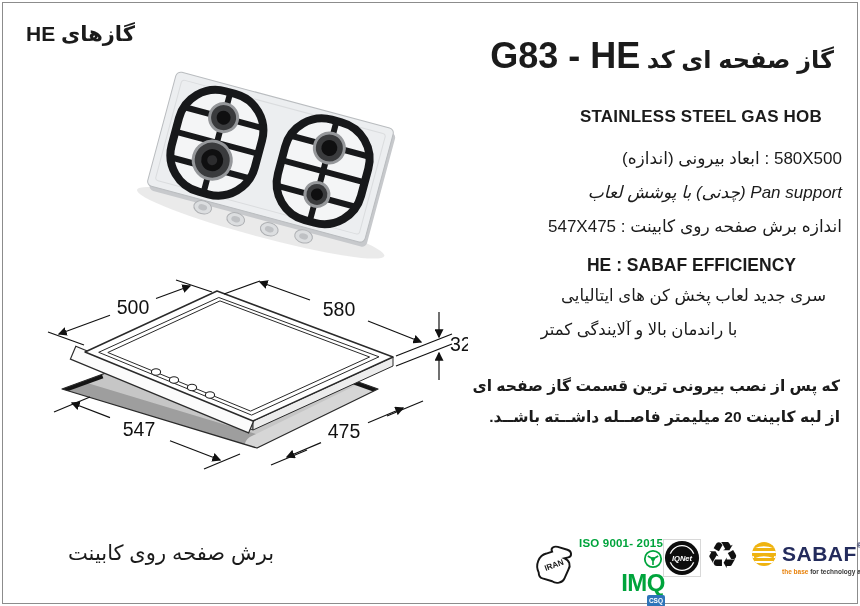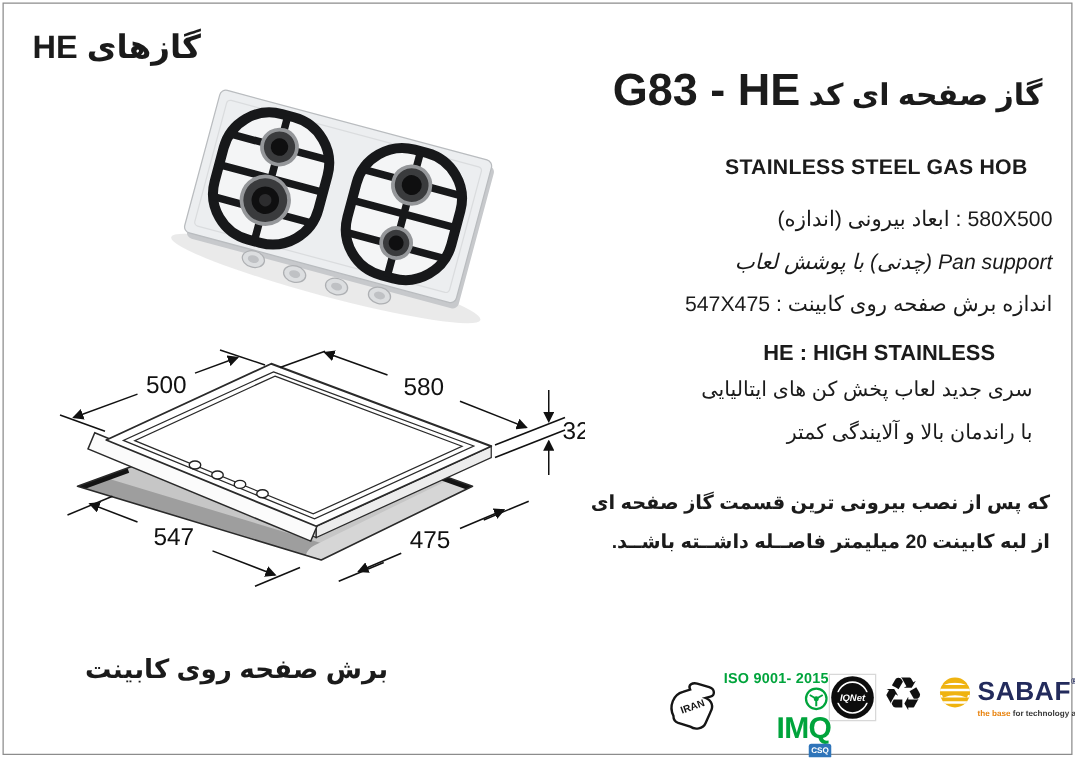--- a/index.html
+++ b/index.html
@@ -1,33 +1,33 @@
 <!DOCTYPE html>
 <html><head>
 <meta charset="utf-8">
 <style>
   html,body{margin:0;padding:0;background:#fff;}
   .page{position:relative;width:860px;height:606px;background:#fff;overflow:hidden;
         font-family:"Liberation Sans","DejaVu Sans",sans-serif;color:#1b1b1b;}
   .frame{position:absolute;inset:2px;border:1px solid #8c8c8c;pointer-events:none;}
-  .series-title{position:absolute;left:26px;top:22px;font-size:26px;font-weight:bold;direction:rtl;white-space:nowrap;}
+  .series-title{position:absolute;left:26px;top:22px;font-size:21px;font-weight:bold;direction:rtl;white-space:nowrap;}
   .photo{position:absolute;left:126px;top:54px;}
-  .col{position:absolute;left:452px;top:52px;width:396px;direction:rtl;text-align:right;}
+  .col{position:absolute;left:452px;top:36px;width:396px;direction:rtl;text-align:right;}
   .hdr{font-weight:bold;font-size:24px;line-height:40px;padding-right:14px;white-space:nowrap;}
   .hdr .code{font-size:36px;}
   .sub{font-weight:bold;font-size:17px;line-height:21px;margin-top:26px;padding-right:26px;letter-spacing:.2px;}
   .spec{font-size:17px;line-height:21px;padding-right:6px;white-space:nowrap;}
   .spec1{margin-top:21px;text-align:right;} .spec2{margin-top:13px;font-style:italic;} .spec3{margin-top:13px;}
   .eff-h{font-weight:bold;font-size:17.5px;line-height:21px;margin-top:18px;padding-right:52px;white-space:nowrap;}
   .eff-l1{font-size:16.5px;line-height:22px;margin-top:8px;padding-right:22px;white-space:nowrap;}
-  .eff-l2{font-size:16.5px;line-height:22px;margin-top:12px;padding-right:22px;white-space:nowrap;}
+  .eff-l2{font-size:16.5px;line-height:22px;margin-top:12px;padding-right:22px;white-space:nowrap;text-align:center;}
   .notes{margin-top:30px;}
   .note{font-weight:bold;font-size:15.5px;line-height:31px;padding-right:8px;white-space:nowrap;}
   .diagram{position:absolute;left:38px;top:272px;}
-  .bottom-caption{position:absolute;left:68px;top:523px;font-size:21px;font-weight:bold;direction:rtl;white-space:nowrap;}
+  .bottom-caption{position:absolute;left:68px;top:541px;font-size:21px;font-weight:normal;direction:rtl;white-space:nowrap;}
   .logos{position:absolute;left:533px;top:534px;height:58px;}
   .logo-iran{position:absolute;left:0;top:8px;}
   .logo-imq{position:absolute;left:46px;top:3px;width:86px;}
   .iso-line{color:#00A43C;font-weight:bold;font-size:11.5px;letter-spacing:.2px;white-space:nowrap;}
   .imq-row{display:flex;align-items:flex-end;margin-top:0px;flex-direction:column;}
   .imq-word{color:#00A43C;font-weight:bold;font-size:24px;line-height:24px;letter-spacing:-.5px;}
   .csq-box{background:#2E74B9;color:#fff;font-weight:bold;font-size:6.5px;border-radius:2px;
            padding:2px 2px;margin:0 0 2px 3px;line-height:8px;}
   .logo-iqnet{position:absolute;left:130px;top:5px;width:38px;height:38px;border:1px solid #d8d8d8;box-sizing:border-box;}
   .logo-recycle{position:absolute;left:173px;top:0px;font-size:37px;line-height:44px;color:#101010;
@@ -89,21 +89,21 @@
 
   <div class="col">
     <div class="hdr">
       <span>گاز صفحه ای کد</span>
       <span class="code">G83 - HE</span>
     </div>
     <div class="sub">STAINLESS STEEL GAS HOB</div>
     <div class="spec spec1">580X500 : ابعاد بیرونی (اندازه)</div>
     <div class="spec spec2">Pan support  (چدنی)  با پوشش لعاب</div>
     <div class="spec spec3">اندازه برش صفحه روی کابینت : 547X475</div>
-    <div class="eff-h">HE : HIGH STAINLESS</div>
+    <div class="eff-h">HE : SABAF EFFICIENCY</div>
     <div class="eff-l1">سری جدید لعاب پخش کن های ایتالیایی</div>
     <div class="eff-l2">با راندمان بالا و آلایندگی کمتر</div>
     <div class="notes">
       <div class="note">که پس از نصب بیرونی ترین قسمت گاز صفحه ای</div>
       <div class="note">از لبه کابینت 20 میلیمتر فاصــله داشــته باشــد.</div>
     </div>
   </div>
 
   <svg class="diagram" width="430" height="245" viewBox="0 0 430 245">
     <defs>

